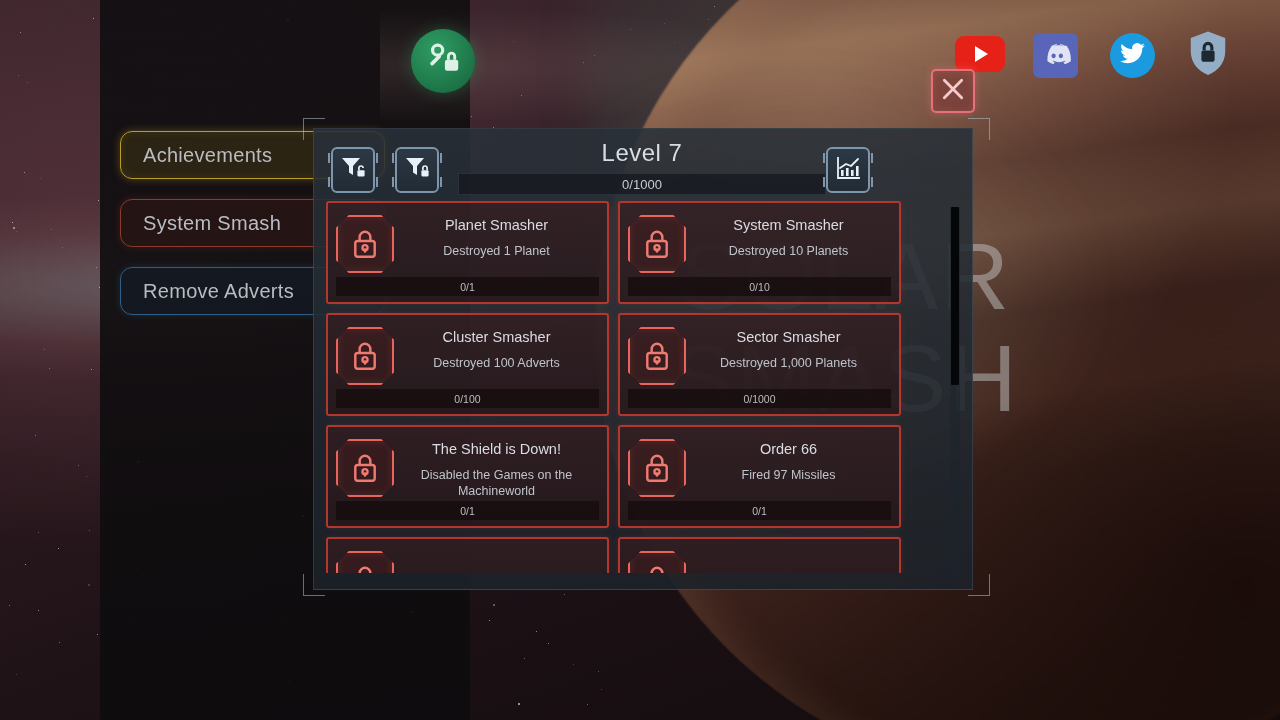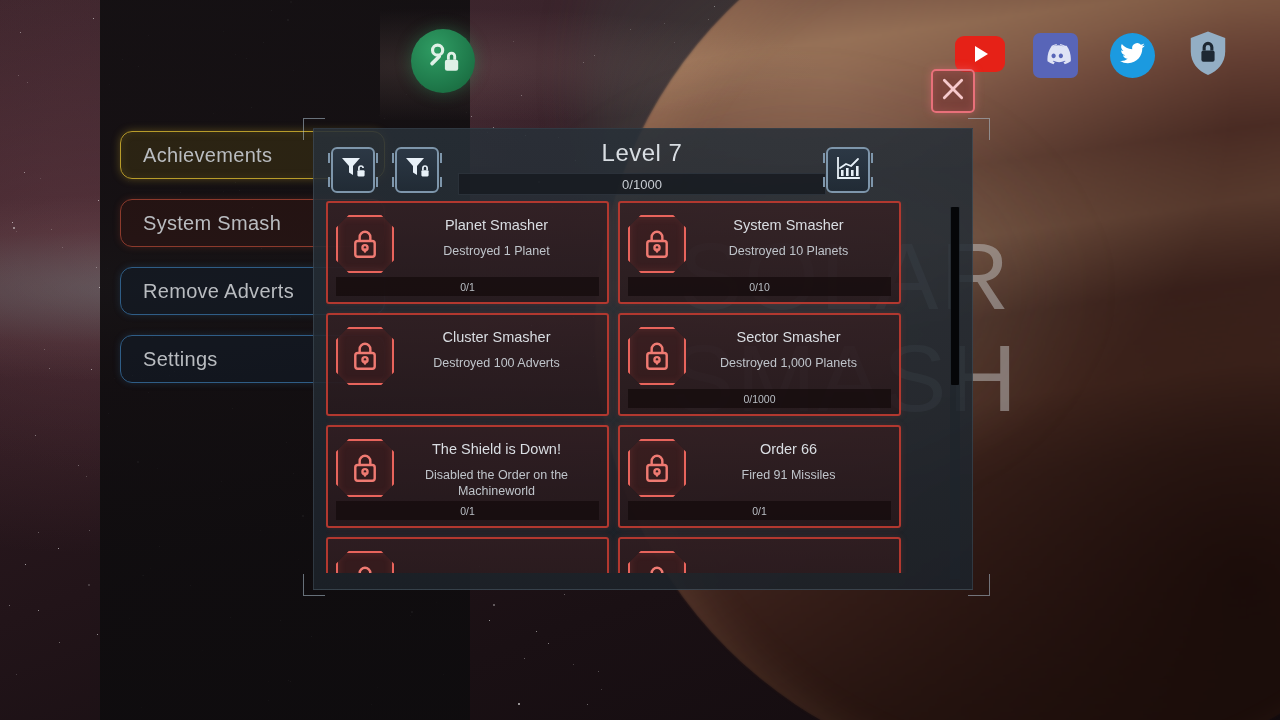--- a/index.html
+++ b/index.html
@@ -536,23 +536,20 @@
 <div class="menu">
   <div class="menu-item mi-gold">
       <span>Achievements</span>
     </div>
   <div class="menu-item mi-red">
       <span>System Smash</span>
     </div>
   <div class="menu-item mi-blue">
       <span>Remove Adverts</span>
     </div>
-  <div class="menu-item mi-blue">
-      <span>Settings</span>
-    </div>
 </div>
 
 <div class="corner c-tl"></div>
 <div class="corner c-tr"></div>
 <div class="corner c-bl"></div>
 <div class="corner c-br"></div>
 
 <div class="dialog">
 
   <div class="dlg-header">
@@ -643,20 +640,24 @@
               <rect x="4" y="11.5" width="16" height="13" rx="2"></rect>
               <path d="M7.6 11.5V8.3a4.4 4.4 0 0 1 8.8 0v3.2"></path>
               <circle cx="12" cy="17" r="2.1"></circle>
               <rect x="11" y="17.6" width="2" height="3.6" rx="1" fill="#ef7a72" stroke="none"></rect>
             </svg>
           </div>
           <div class="card-text">
             <div class="card-title">Cluster Smasher</div>
             <div class="card-desc">Destroyed 100 Adverts</div>
           </div>
+          <div class="card-prog">
+            <div class="pfill" style="width:0%"></div>
+            <span>0/100</span>
+          </div>
         </div>
         <div class="ach-card">
           <div class="lock-box">
             <svg viewBox="0 0 24 28" fill="none" stroke="#ef7a72" stroke-width="2">
               <rect x="4" y="11.5" width="16" height="13" rx="2"></rect>
               <path d="M7.6 11.5V8.3a4.4 4.4 0 0 1 8.8 0v3.2"></path>
               <circle cx="12" cy="17" r="2.1"></circle>
               <rect x="11" y="17.6" width="2" height="3.6" rx="1" fill="#ef7a72" stroke="none"></rect>
             </svg>
           </div>
@@ -673,39 +674,39 @@
           <div class="lock-box">
             <svg viewBox="0 0 24 28" fill="none" stroke="#ef7a72" stroke-width="2">
               <rect x="4" y="11.5" width="16" height="13" rx="2"></rect>
               <path d="M7.6 11.5V8.3a4.4 4.4 0 0 1 8.8 0v3.2"></path>
               <circle cx="12" cy="17" r="2.1"></circle>
               <rect x="11" y="17.6" width="2" height="3.6" rx="1" fill="#ef7a72" stroke="none"></rect>
             </svg>
           </div>
           <div class="card-text">
             <div class="card-title">The Shield is Down!</div>
-            <div class="card-desc">Disabled the Order on the Machineworld</div>
+            <div class="card-desc">Disabled the Games on the Machineworld</div>
           </div>
           <div class="card-prog">
             <div class="pfill" style="width:0%"></div>
             <span>0/1</span>
           </div>
         </div>
         <div class="ach-card">
           <div class="lock-box">
             <svg viewBox="0 0 24 28" fill="none" stroke="#ef7a72" stroke-width="2">
               <rect x="4" y="11.5" width="16" height="13" rx="2"></rect>
               <path d="M7.6 11.5V8.3a4.4 4.4 0 0 1 8.8 0v3.2"></path>
               <circle cx="12" cy="17" r="2.1"></circle>
               <rect x="11" y="17.6" width="2" height="3.6" rx="1" fill="#ef7a72" stroke="none"></rect>
             </svg>
           </div>
           <div class="card-text">
             <div class="card-title">Order 66</div>
-            <div class="card-desc">Fired 91 Missiles</div>
+            <div class="card-desc">Fired 97 Missiles</div>
           </div>
           <div class="card-prog">
             <div class="pfill" style="width:0%"></div>
             <span>0/1</span>
           </div>
         </div>
         <div class="ach-card">
           <div class="lock-box">
             <svg viewBox="0 0 24 28" fill="none" stroke="#ef7a72" stroke-width="2">
               <rect x="4" y="11.5" width="16" height="13" rx="2"></rect>

